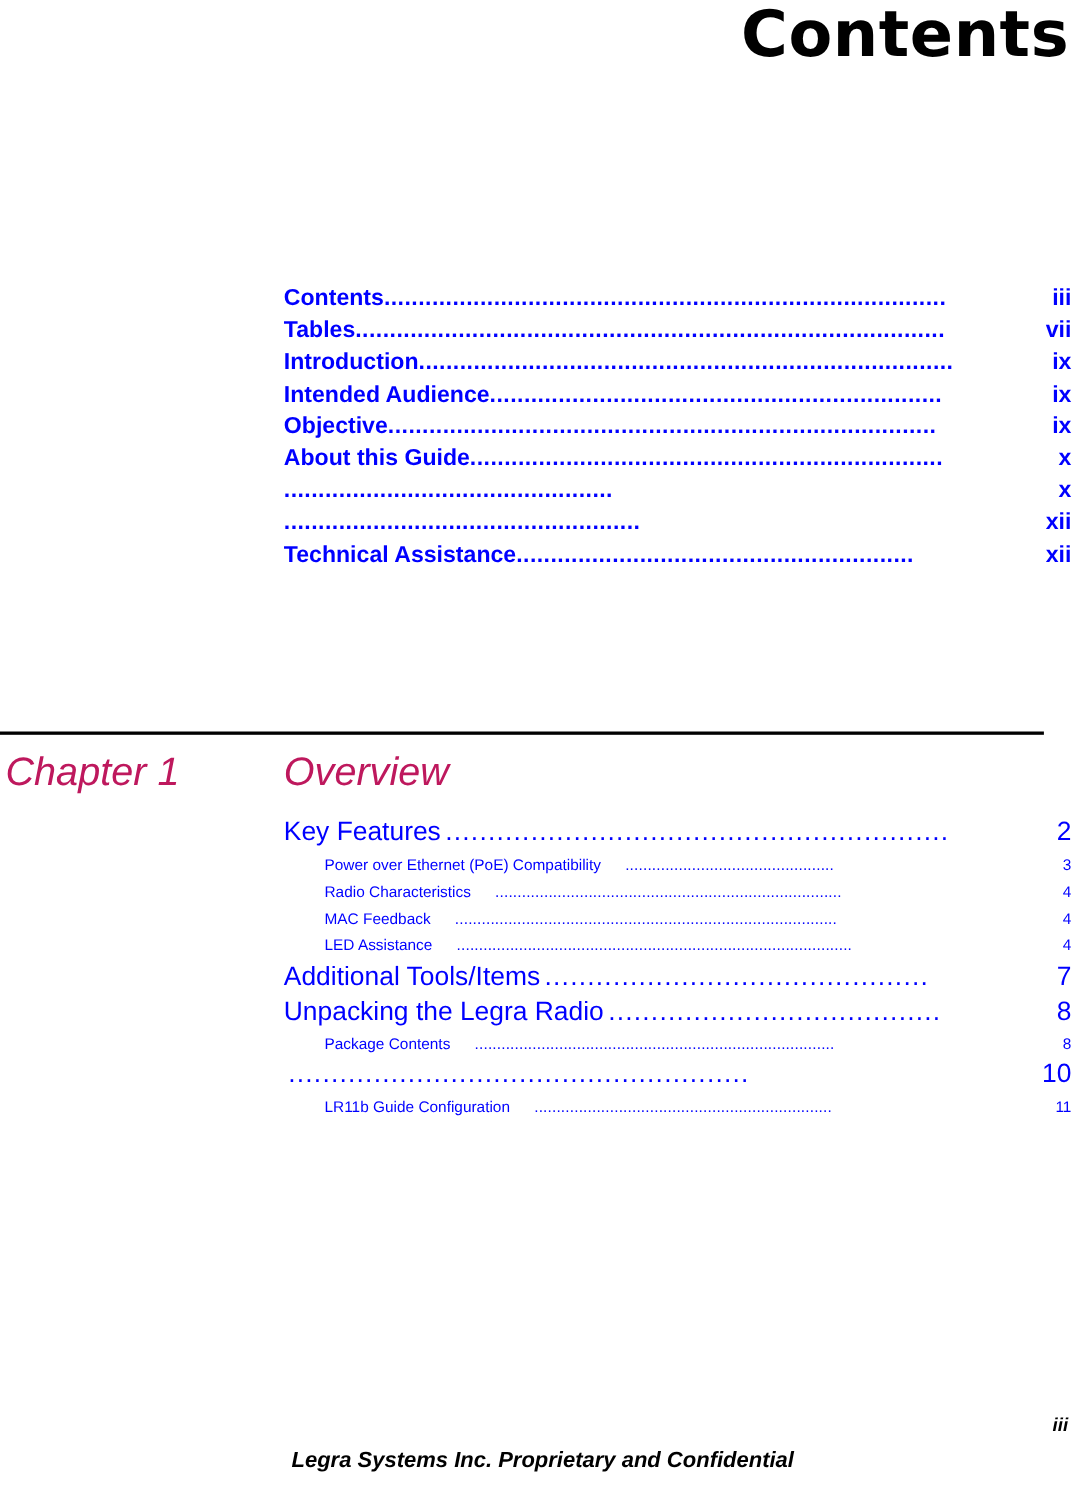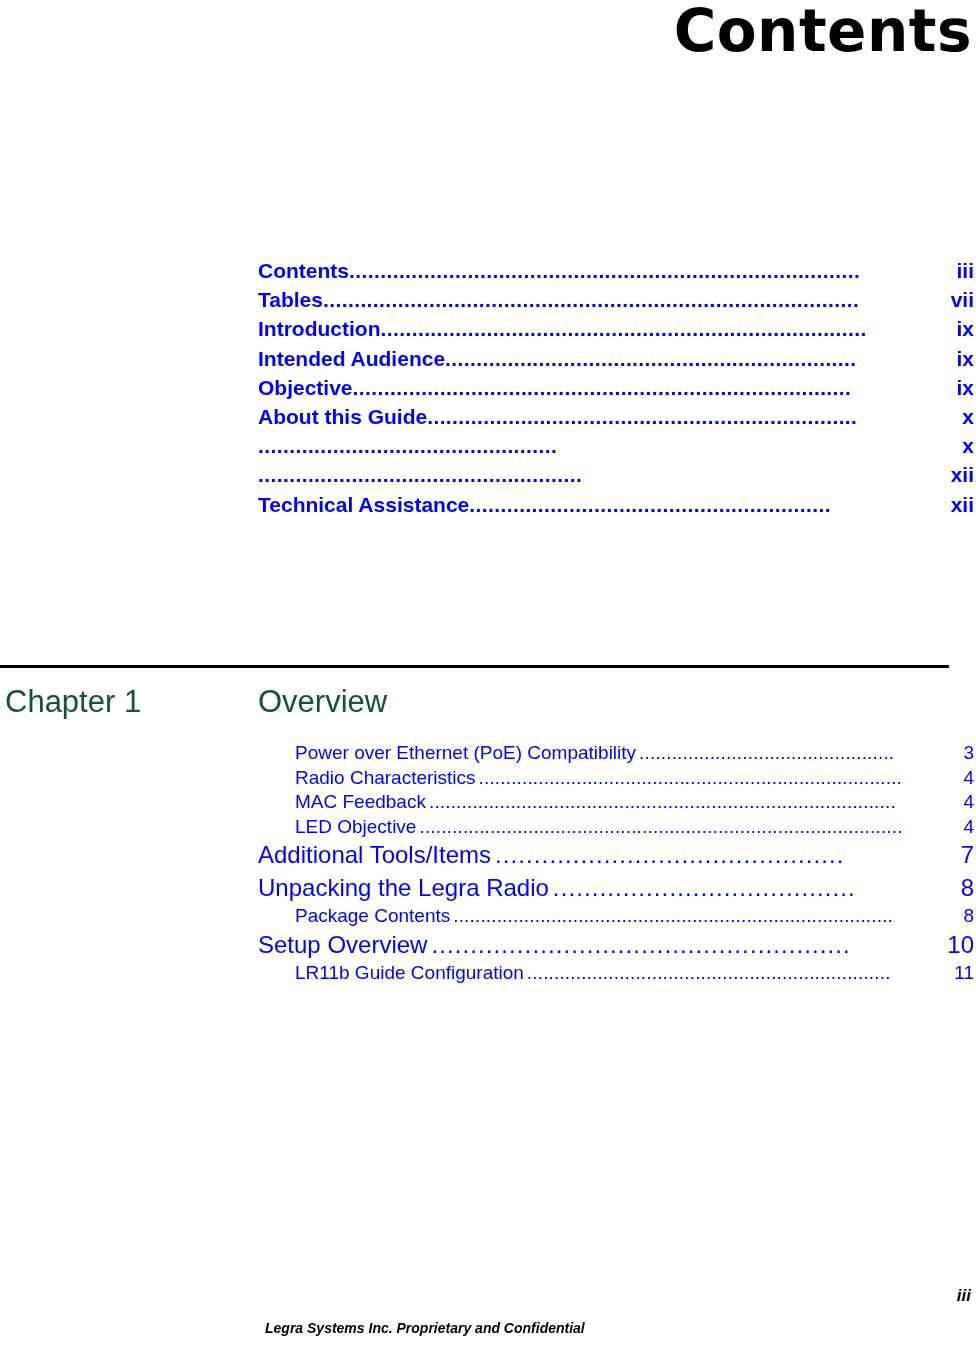--- a/index.html
+++ b/index.html
@@ -69,25 +69,26 @@
     height: 3px;
     background: #000000;
   }
 
   
   .chapter-head {
     position: absolute;
     top: 683px;
     left: 5px;
     width: 900px;
-    color: #14532d;
-    font-size: 31px;
+    color: #be185d;
+    font-size: 36px;
     font-weight: 400;
     line-height: 38px;
     white-space: nowrap;
+    font-style: italic;
   }
   .chapter-head .chapter-num {
     display: inline-block;
     width: 253px;
   }
   .chapter-head .chapter-name { display: inline-block; }
 
   
   .chapter-toc {
     position: absolute;
@@ -115,24 +116,25 @@
     font-size: 24px;
     font-weight: 400;
     line-height: 32.5px;
   }
   .ct-row.level-1 .leader {
     letter-spacing: 1.1px;
     margin: 0 4px 0 4px;
   }
   .ct-row.level-1 .pageno { padding-left: 4px; }
   .ct-row.level-2 {
-    font-size: 19px;
+    font-size: 14px;
     font-weight: 400;
     line-height: 24.5px;
     padding-left: 37px;
+    gap: 19px;
   }
   .ct-row.level-2 .leader {
     letter-spacing: 0.15px;
     margin: 0 3px 0 3px;
   }
 
   
   .footer-pageno {
     position: absolute;
     top: 1285px;
@@ -142,21 +144,21 @@
     font-size: 17px;
     font-weight: 700;
     font-style: italic;
     color: #000000;
     line-height: 22px;
   }
   .footer-text {
     position: absolute;
     top: 1316px;
     left: 265px;
-    font-size: 14px;
+    font-size: 20px;
     font-weight: 700;
     font-style: italic;
     color: #000000;
     line-height: 24px;
     white-space: nowrap;
   }
 </style>
 </head>
 <body>
 
@@ -208,57 +210,61 @@
     </div>
   </div>
 
 <div class="chapter-rule"></div>
 
 <div class="chapter-head">
   <span class="chapter-num">Chapter 1</span><span class="chapter-name">Overview</span>
 </div>
 
 <div class="chapter-toc">
+    <div class="ct-row level-1">
+      <span class="label">Key Features </span>
+      <span class="leader">...........................................................</span>
+      <span class="pageno">2</span>
+    </div>
     <div class="ct-row level-2">
       <span class="label">Power over Ethernet (PoE) Compatibility </span>
       <span class="leader">...............................................</span>
       <span class="pageno">3</span>
     </div>
     <div class="ct-row level-2">
       <span class="label">Radio Characteristics </span>
       <span class="leader">..............................................................................</span>
       <span class="pageno">4</span>
     </div>
     <div class="ct-row level-2">
       <span class="label">MAC Feedback </span>
       <span class="leader">......................................................................................</span>
       <span class="pageno">4</span>
     </div>
     <div class="ct-row level-2">
-      <span class="label">LED Objective </span>
+      <span class="label">LED Assistance </span>
       <span class="leader">.........................................................................................</span>
       <span class="pageno">4</span>
     </div>
     <div class="ct-row level-1">
       <span class="label">Additional Tools/Items </span>
       <span class="leader">.............................................</span>
       <span class="pageno">7</span>
     </div>
     <div class="ct-row level-1">
       <span class="label">Unpacking the Legra Radio </span>
       <span class="leader">.......................................</span>
       <span class="pageno">8</span>
     </div>
     <div class="ct-row level-2">
       <span class="label">Package Contents </span>
       <span class="leader">.................................................................................</span>
       <span class="pageno">8</span>
     </div>
     <div class="ct-row level-1">
-      <span class="label">Setup Overview </span>
       <span class="leader">......................................................</span>
       <span class="pageno">10</span>
     </div>
     <div class="ct-row level-2">
       <span class="label">LR11b Guide Configuration </span>
       <span class="leader">...................................................................</span>
       <span class="pageno">11</span>
     </div>
   </div>
 

